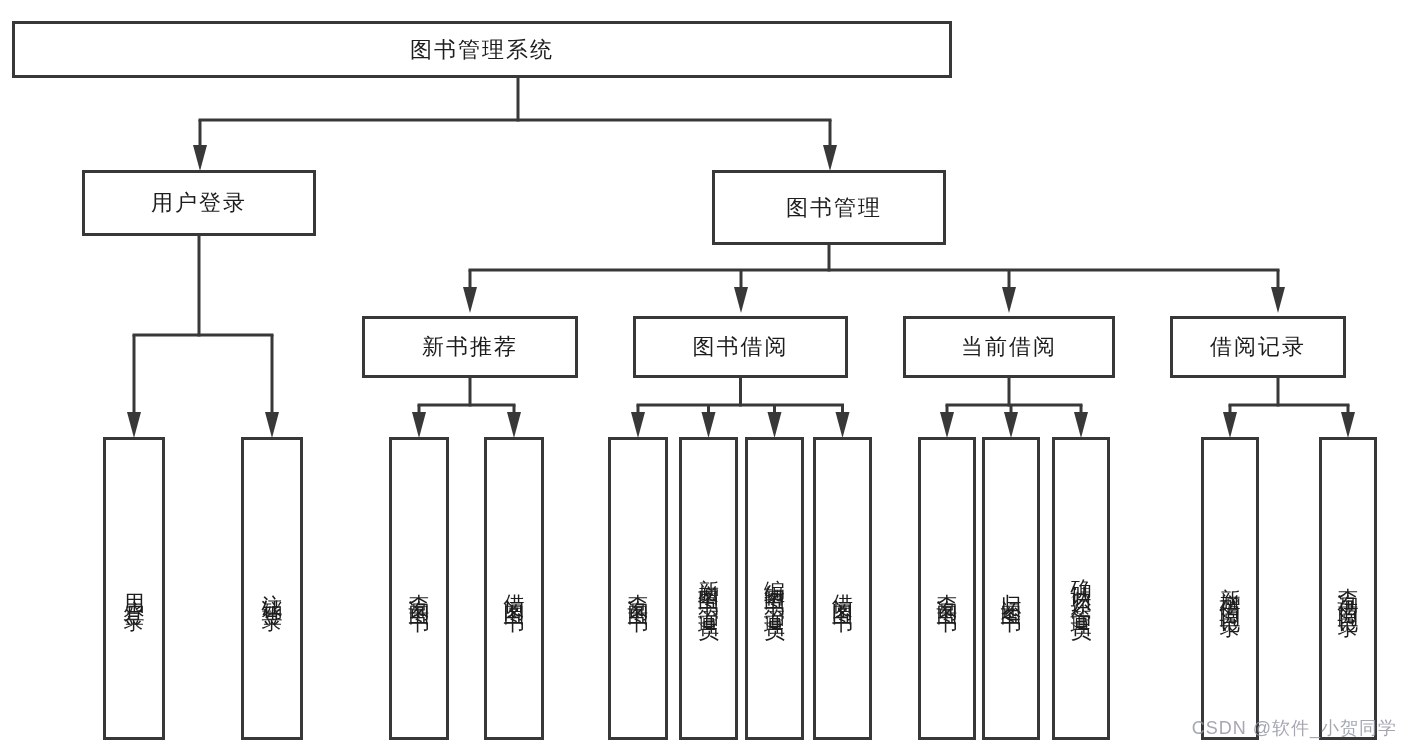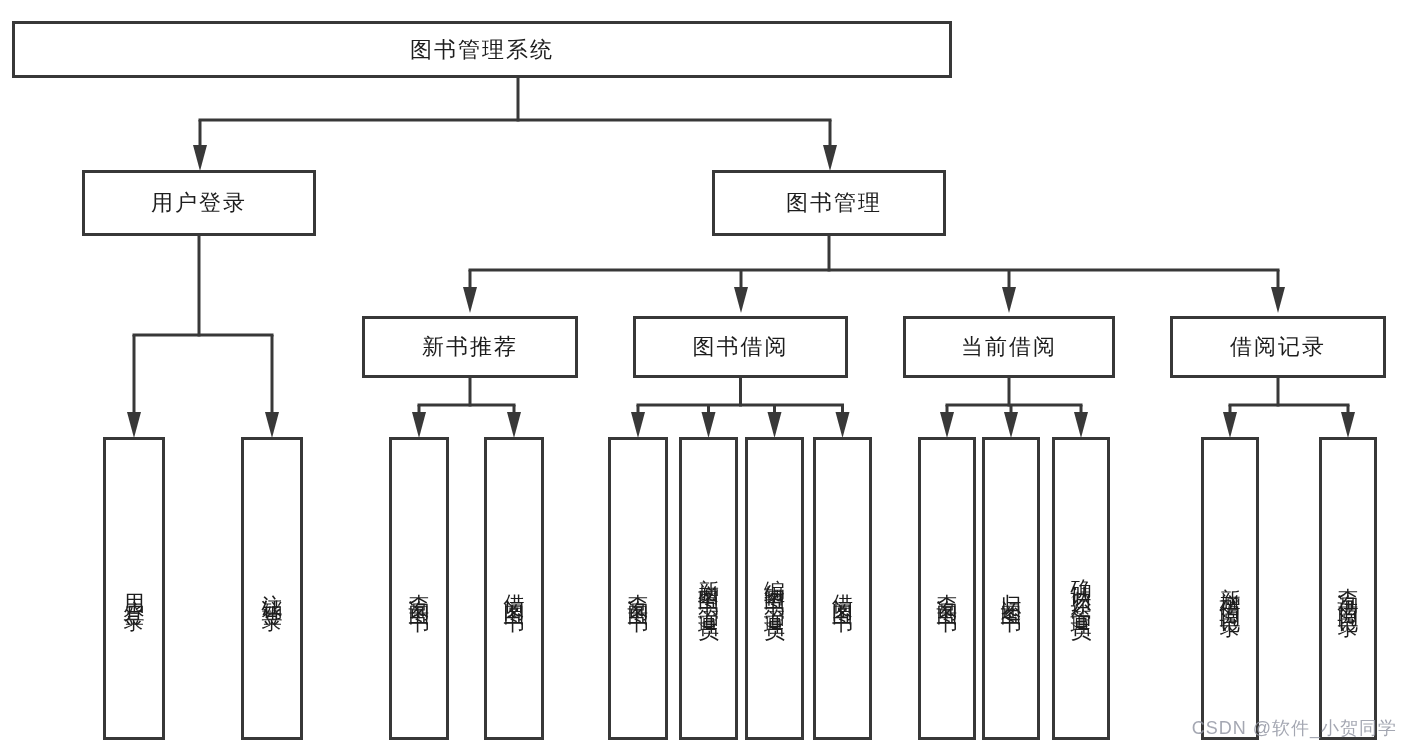--- a/index.html
+++ b/index.html
@@ -112,34 +112,34 @@
     </g>
   </svg>
 
   <div class="box" style="left:12px;top:13px;width:940px;height:57px;margin-top:8px;">
     <span class="h-label">图书管理系统</span>
   </div>
 
   <div class="box" style="left:82px;top:170px;width:234px;height:66px;">
     <span class="h-label">用户登录</span>
   </div>
-  <div class="box" style="left:712px;top:170px;width:234px;height:66px;padding-left:10px;">
+  <div class="box" style="left:712px;top:170px;width:234px;height:75px;padding-left:10px;">
     <span class="h-label">图书管理</span>
   </div>
 
   <div class="box" style="left:362px;top:316px;width:216px;height:62px;text-align:right;">
     <span class="h-label">新书推荐</span>
   </div>
   <div class="box" style="left:903px;top:316px;width:212px;height:62px;">
     <span class="h-label">当前借阅</span>
   </div>
   <div class="box" style="left:633px;top:316px;width:215px;height:62px;">
     <span class="h-label">图书借阅</span>
   </div>
-  <div class="box" style="left:1170px;top:316px;width:216px;height:62px;">
+  <div class="box" style="left:1170px;top:316px;width:176px;height:62px;">
     <span class="h-label">借阅记录</span>
   </div>
 
   <div class="box" style="left:103px;top:437px;width:62px;height:303px;">
     <span class="v-label">用户登录</span>
   </div>
   <div class="box" style="left:241px;top:437px;width:62px;height:303px;">
     <span class="v-label">注销登录</span>
   </div>
 

